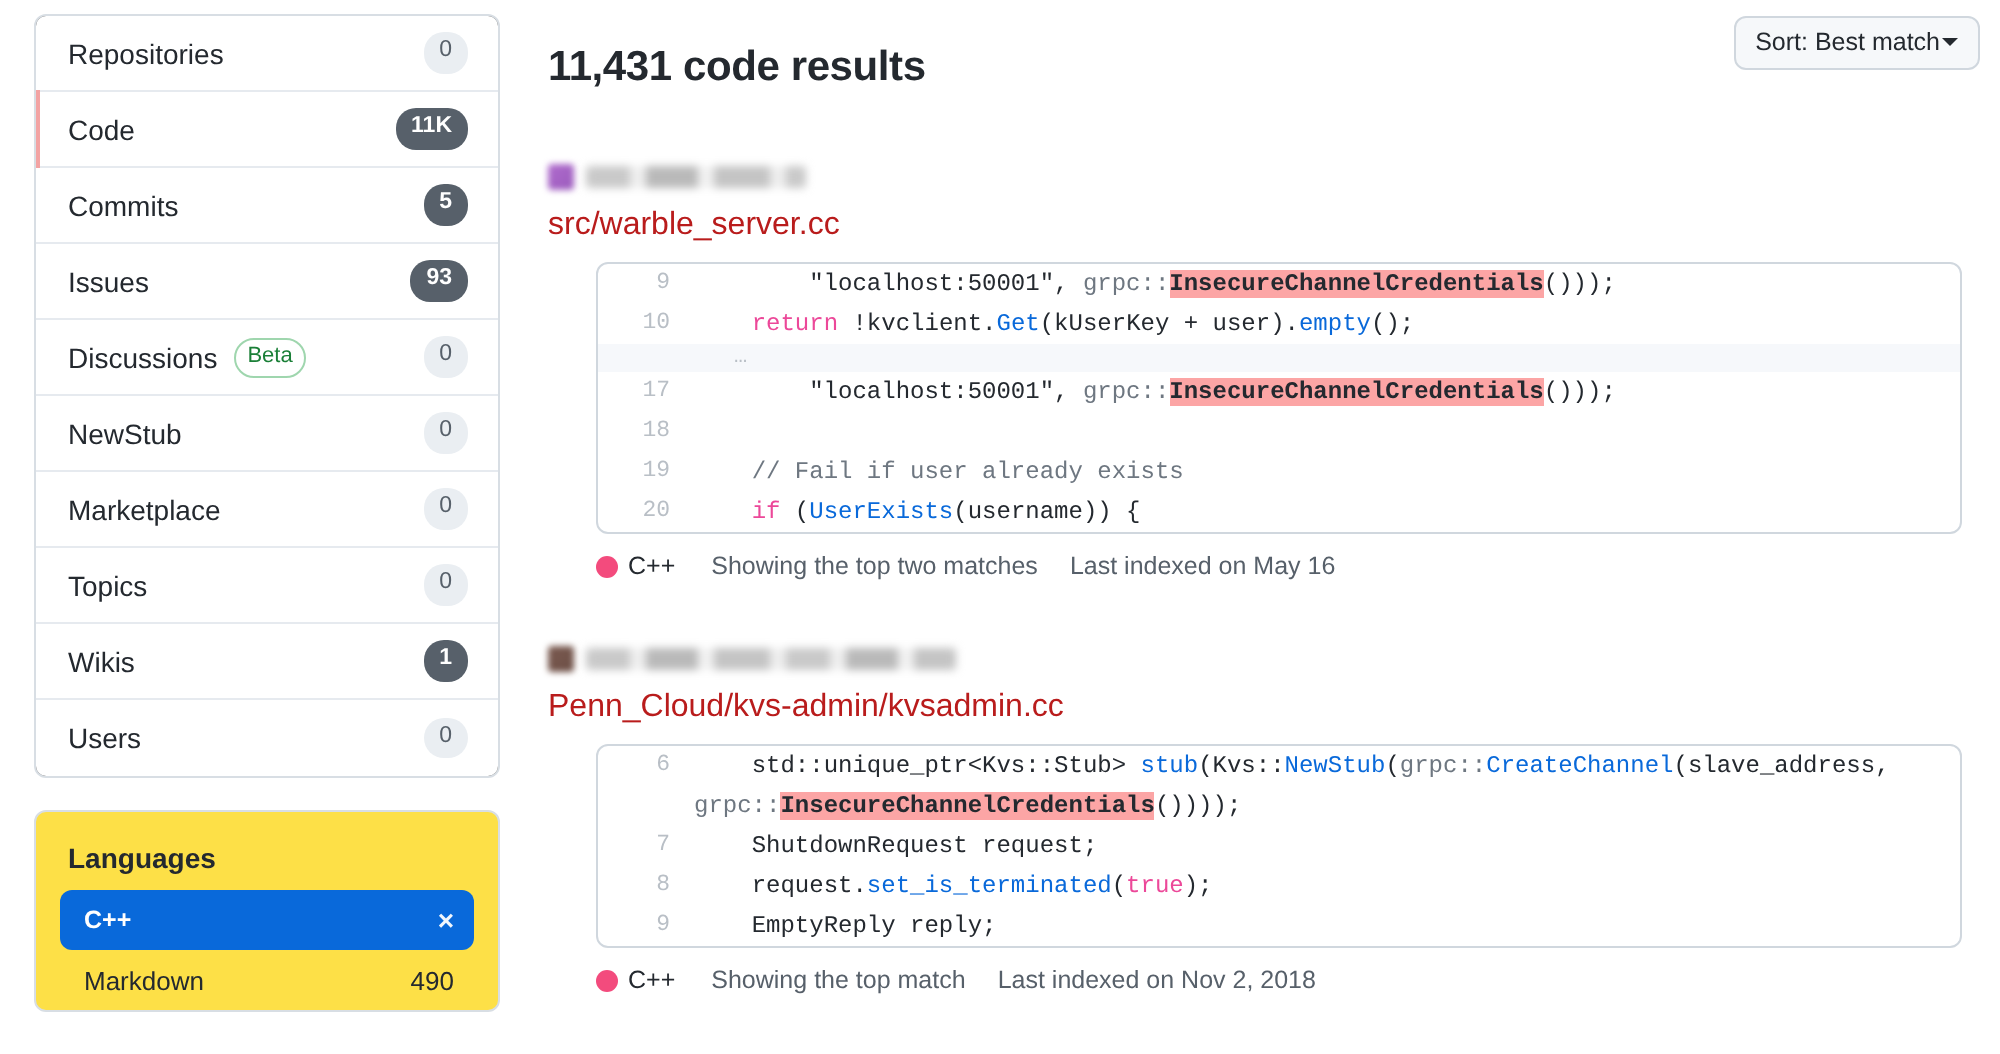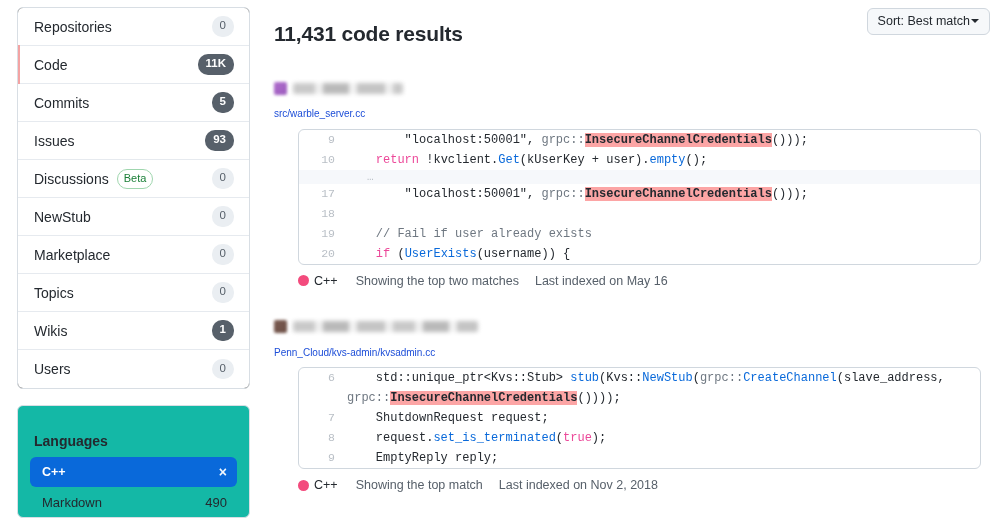--- a/index.html
+++ b/index.html
@@ -73,22 +73,22 @@
     min-width: 22px;
     text-align: center;
   }
   .count.zero { background: #eaeef2; color: #57606a; font-weight: 400; }
   .count.nonzero { background: #57606a; color: #ffffff; text-align: right; }
 
   .lang-card {
     margin-top: 16px;
     border: 1px solid #d8dee4;
     border-radius: 6px;
-    background: #14b8a6;
-    padding: 24px 12px 0 12px;
+    background: #fde047;
+    padding: 12px 12px 0 12px;
     overflow: hidden;
   }
   .lang-title {
     font-size: 14px;
     font-weight: 700;
     color: #24292f;
     margin: 3px 4px 8px 4px;
   }
   .lang-row {
     display: flex;
@@ -181,22 +181,22 @@
     background: repeating-linear-gradient(90deg,
       #c9c9c9 0px, #c9c9c9 22px,
       #efefef 22px, #efefef 30px,
       #b9b9b9 30px, #b9b9b9 56px,
       #f2f2f2 56px, #f2f2f2 64px,
       #c4c4c4 64px, #c4c4c4 92px,
       #eeeeee 92px, #eeeeee 100px);
   }
 
   .file-path {
-    font-size: 10px;
-    color: #1d4ed8;
+    font-size: 16px;
+    color: #b91c1c;
     text-decoration: none;
     cursor: pointer;
     line-height: 1.25;
     display: inline-block;
     margin-bottom: 8px;
     text-align: right;
   }
 
   .code-card {
     border: 1px solid #d0d7de;

